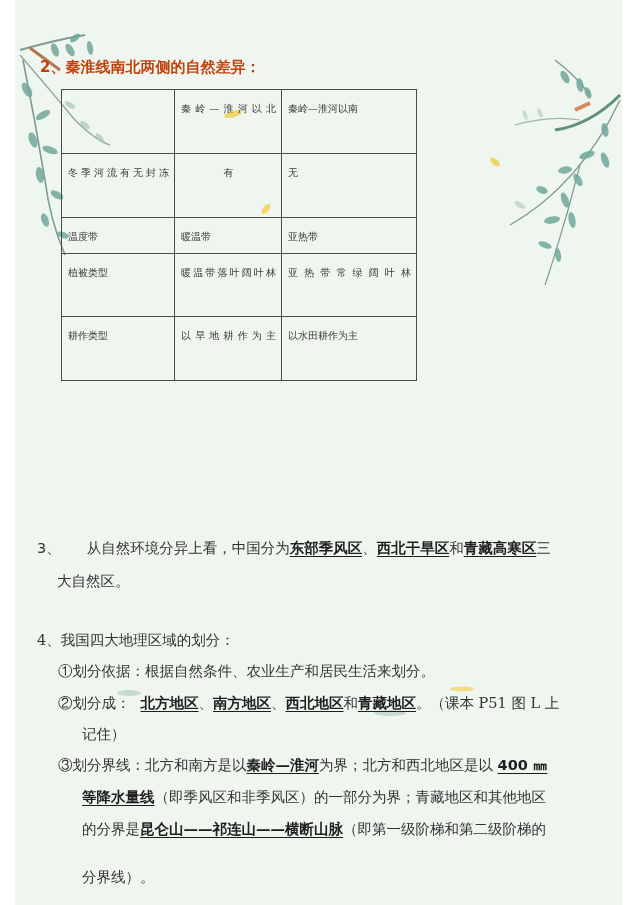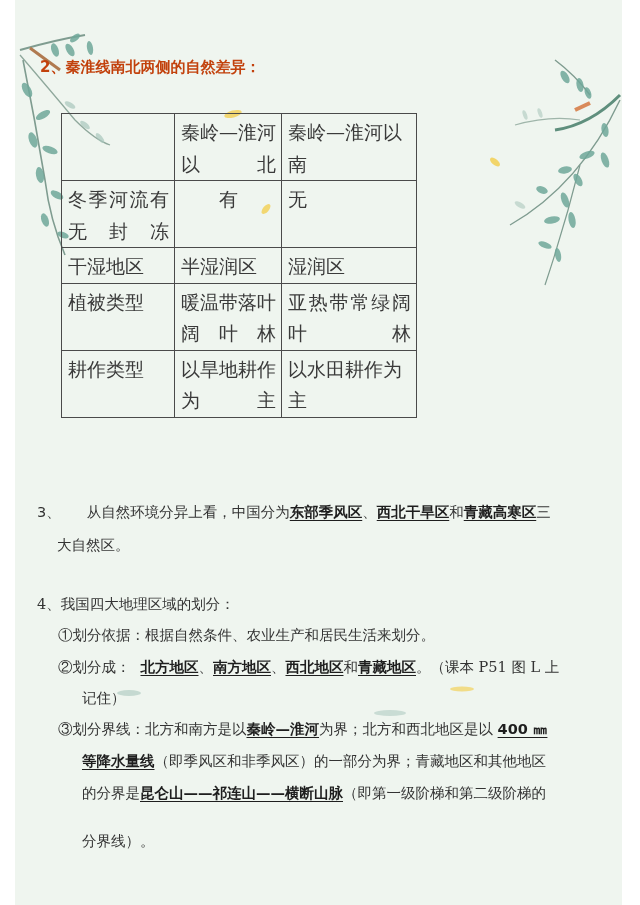--- a/index.html
+++ b/index.html
@@ -1,26 +1,26 @@
 <!DOCTYPE html>
 <html><head>
 <meta charset="utf-8">
 <style>
   html, body { margin:0; padding:0; }
   body { width:640px; height:905px; background:#ffffff; position:relative; overflow:hidden;
          font-family:"DejaVu Serif","Liberation Serif",serif; color:#2a2a2a; }
   .page { position:absolute; left:15px; top:0; width:607px; height:905px; background:#eff5ef; }
   .abs { position:absolute; white-space:nowrap; }
   .h2 { left:40px; top:58px; font-family:"DejaVu Sans","Liberation Sans",sans-serif; font-weight:bold; font-size:15px; color:#c2410c; }
-  table.cmp { position:absolute; left:61px; top:89px; border-collapse:collapse; font-size:19px; color:#3a3a3a;margin-top:24px; }
+  table.cmp { position:absolute; left:61px; top:89px; border-collapse:collapse; font-size:10px; color:#3a3a3a; }
   table.cmp td { border:1.4px solid #4a4a4a; vertical-align:top; padding:3px 5px 0 6px; line-height:31.5px; white-space:normal; word-break:break-all; }
   .c1 { width:101px; } .c2 { width:95px; } .c3 { width:123px; }
   .just { text-align:justify; text-align-last:justify; }
   .center { text-align:center; }
-  .para { font-size:14.5px; color:#333; line-height:32px; }
+  .para { font-size:14.5px; color:#333; line-height:32px;margin-top:36px; }
   .u { text-decoration:underline; text-underline-offset:3px; font-weight:bold; font-family:"DejaVu Sans","Liberation Sans",sans-serif; color:#1e1e1e; }
   .num { font-family:"DejaVu Sans","Liberation Sans",sans-serif; }
   .deco { position:absolute; }
 </style>
 </head>
 <body>
 
 <div class="page"></div>
 
 <svg class="deco" style="left:15px;top:30px" width="110" height="230" viewBox="0 0 110 230">
@@ -105,24 +105,24 @@
       <tr style="height:64px">
     <td class="c1"></td>
     <td class="c2 just">秦岭—淮河以北</td>
     <td class="c3">秦岭—淮河以南</td>
   </tr>
   <tr style="height:64px">
     <td class="c1 just">冬季河流有无封冻</td>
     <td class="c2 center">有</td>
     <td class="c3">无</td>
   </tr>
-  <tr style="height:32px">
-    <td class="c1">干湿地区</td>
-    <td class="c2">半湿润区</td>
-    <td class="c3">湿润区</td>
+  <tr style="height:31px">
+    <td class="c1">温度带</td>
+    <td class="c2">暖温带</td>
+    <td class="c3">亚热带</td>
   </tr>
   <tr style="height:63px">
     <td class="c1">植被类型</td>
     <td class="c2 just">暖温带落叶阔叶林</td>
     <td class="c3 just">亚热带常绿阔叶林</td>
   </tr>
   <tr style="height:64px">
     <td class="c1">耕作类型</td>
     <td class="c2 just">以旱地耕作为主</td>
     <td class="c3">以水田耕作为主</td>

